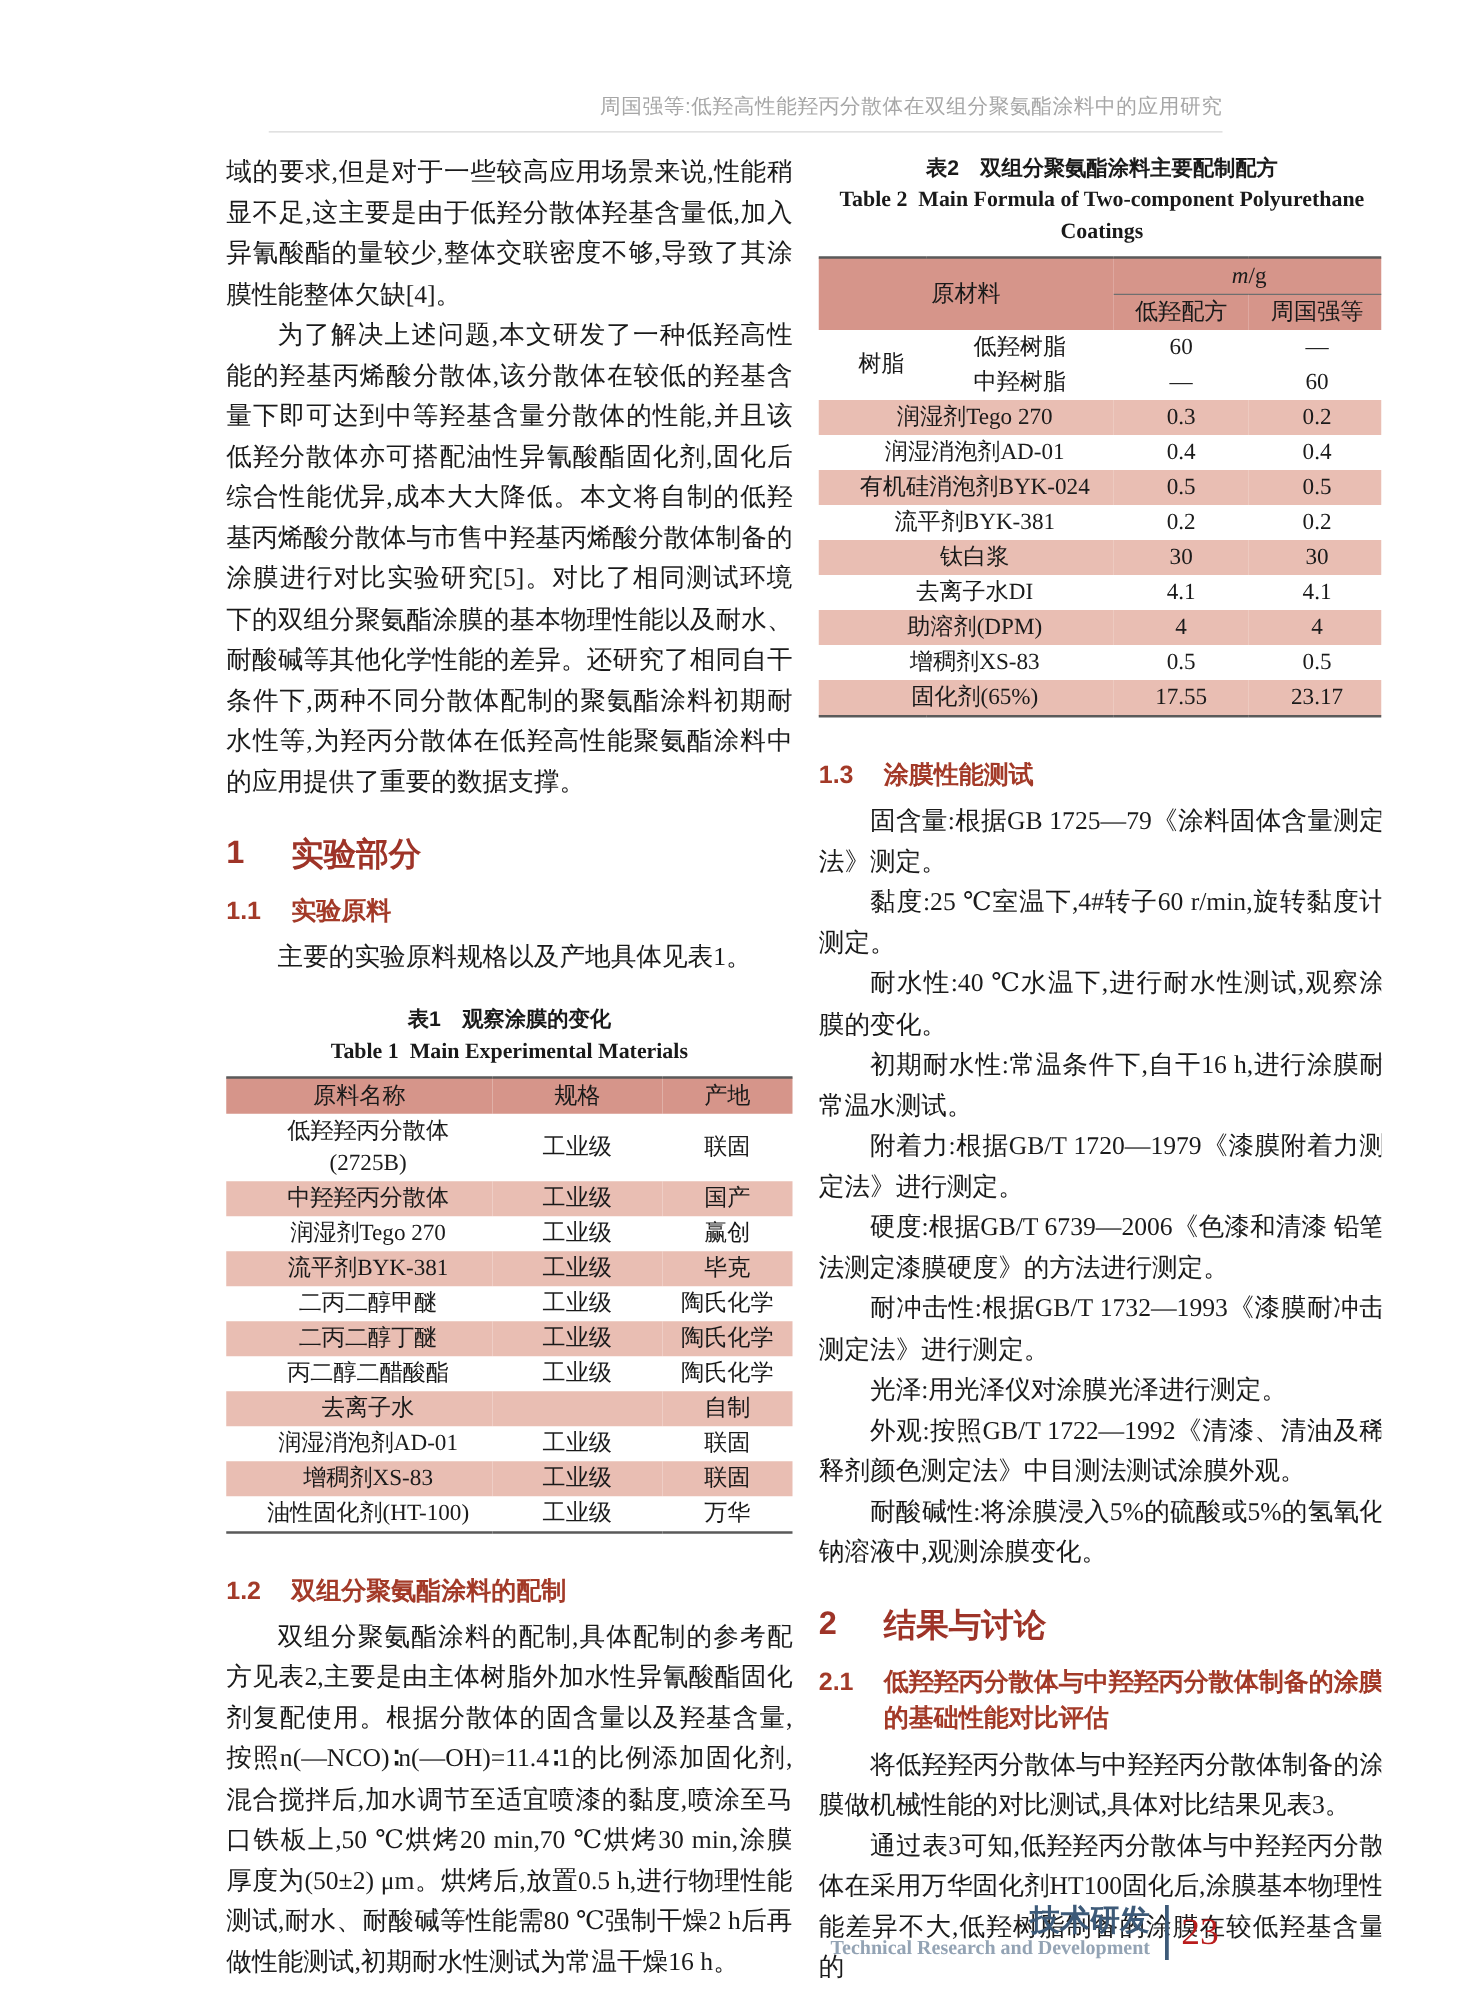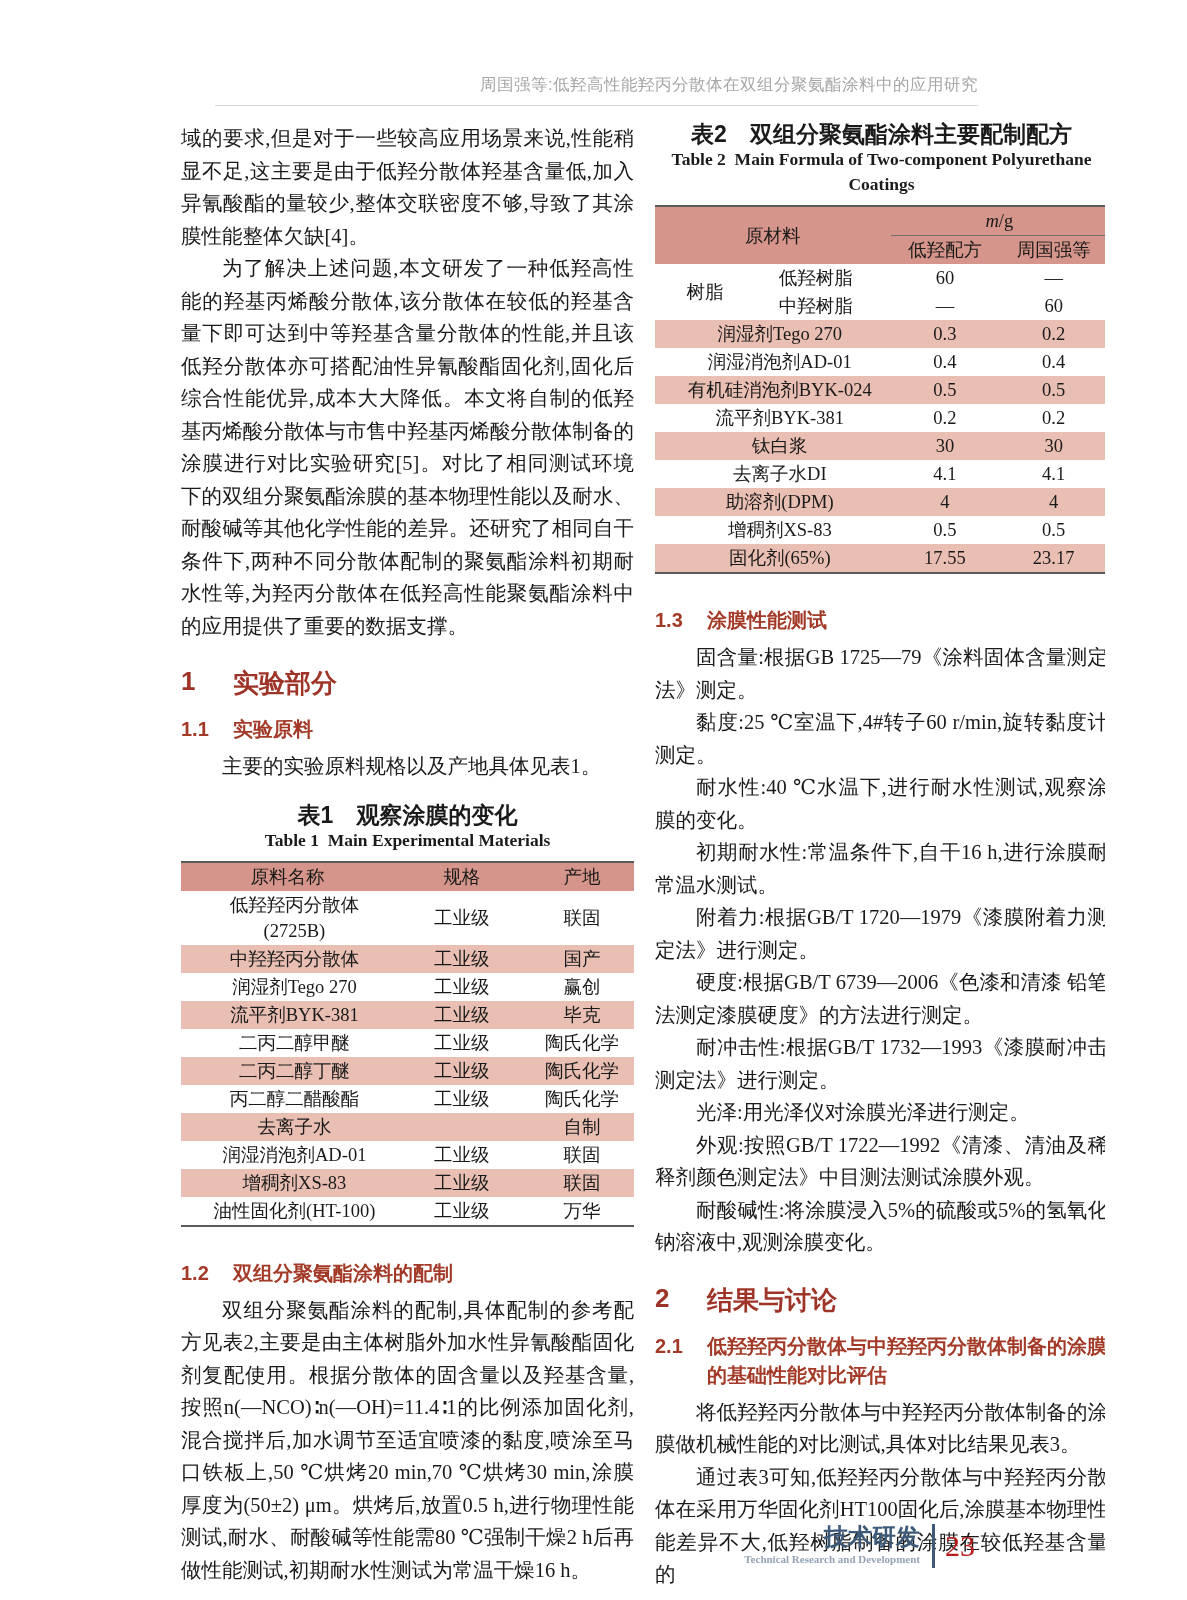--- a/index.html
+++ b/index.html
@@ -61,21 +61,21 @@
     color: #a33a28;
     display: flex;
     line-height: 29px;
   }
   .sec2 .sec-num { width: 52px; flex: 0 0 auto; }
   .sec2 .sec-title { flex: 1 1 auto; }
   
   .tbl-caption { text-align: center; margin: 20px 0 8px; }
   .tbl-caption .cap-cn {
     font-family: "Liberation Sans", "DejaVu Sans", sans-serif;
-    font-size: 23px; font-weight: bold; line-height: 25px;
+    font-size: 17px; font-weight: bold; line-height: 25px;
   }
   .tbl-caption .cap-en {
     font-size: 17.5px; font-weight: bold; line-height: 25px;
   }
   
   table.data-table {
     width: 100%;
     border-collapse: collapse;
     border-top: 2px solid #5a5a5a;
     border-bottom: 2px solid #5a5a5a;
@@ -108,21 +108,21 @@
     display: flex;
     align-items: center;
   }
   .footer-labels { text-align: right; }
   .footer-cn {
     font-family: "Liberation Sans", "DejaVu Sans", sans-serif;
     font-size: 24px; font-weight: bold;
     color: #3d5a78; line-height: 26px;
   }
   .footer-en {
-    font-size: 11px; font-weight: bold;
+    font-size: 16px; font-weight: bold;
     color: #93a3b4; line-height: 18px;
   }
   .footer-bar {
     width: 3px; height: 44px;
     background: #3d5a78;
     margin: 0 10px 0 12px;
   }
   .footer-page {
     font-size: 30px; color: #b91c1c;
     font-family: "Liberation Serif", "DejaVu Serif", serif;

